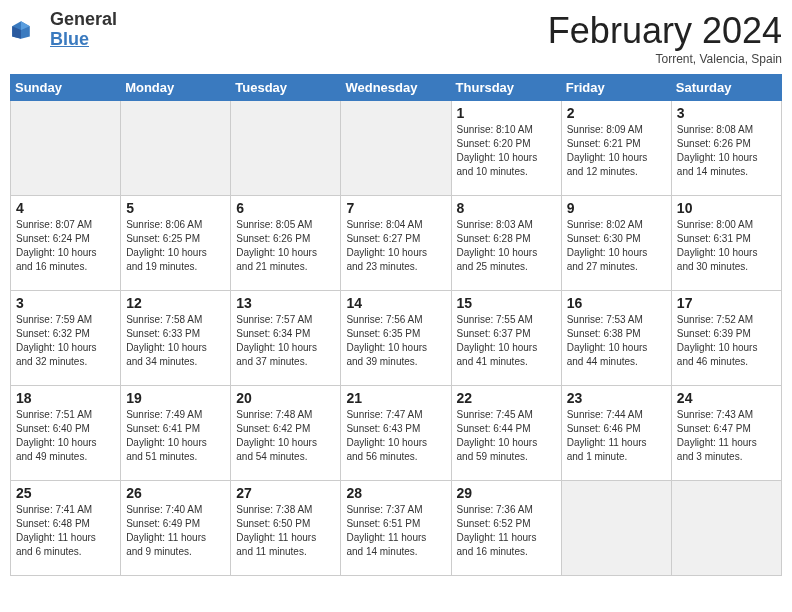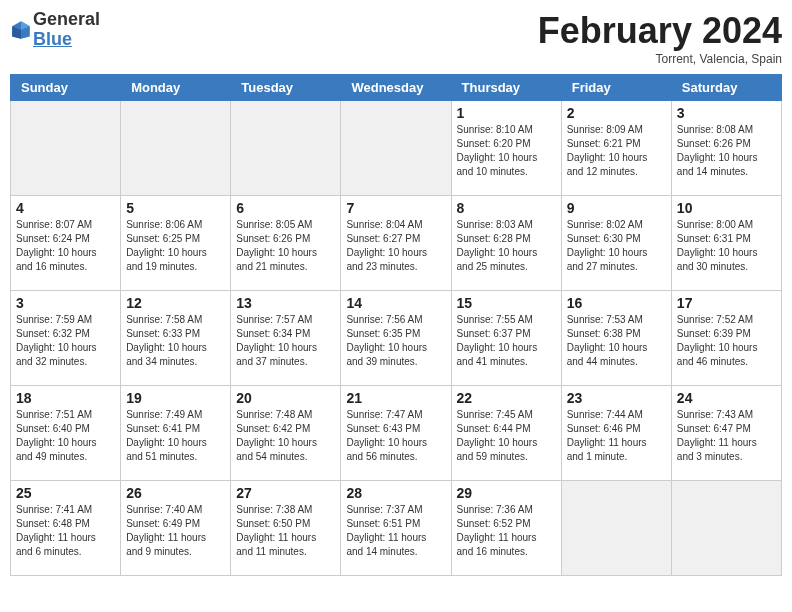--- a/index.html
+++ b/index.html
@@ -15,55 +15,55 @@
     }
     .header {
       display: flex;
       justify-content: space-between;
       align-items: flex-start;
       margin-bottom: 8px;
     }
     .logo {
       display: flex;
       align-items: center;
-      gap: 1px;
+      gap: 18px;
     }
     .logo-text {
       font-size: 18px;
       font-weight: bold;
       line-height: 1.1;
     }
     .logo-general { color: #333; }
     .logo-blue { color: #3a7abf; text-decoration: underline; }
     .logo-icon {
       width: 22px;
       height: 22px;
     }
     .title-block {
       text-align: right;
     }
     .main-title {
       font-size: 36px;
-      font-weight: bold;
+      font-weight: normal;
       color: #222;
     }
     .subtitle {
       font-size: 12px;
       color: #444;
     }
     table {
       width: 100%;
       border-collapse: collapse;
       table-layout: fixed;
     }
     .day-header {
       background-color: #3a7abf;
       color: #fff;
       text-align: left;
-      padding: 5px 10px;
+      padding: 5px 4px;
       font-size: 13px;
       font-weight: bold;
       border: 1px solid #3a7abf;
     }
     .cal-cell {
       border: 1px solid #ccc;
       vertical-align: top;
       padding: 4px 5px;
       height: 95px;
     }

